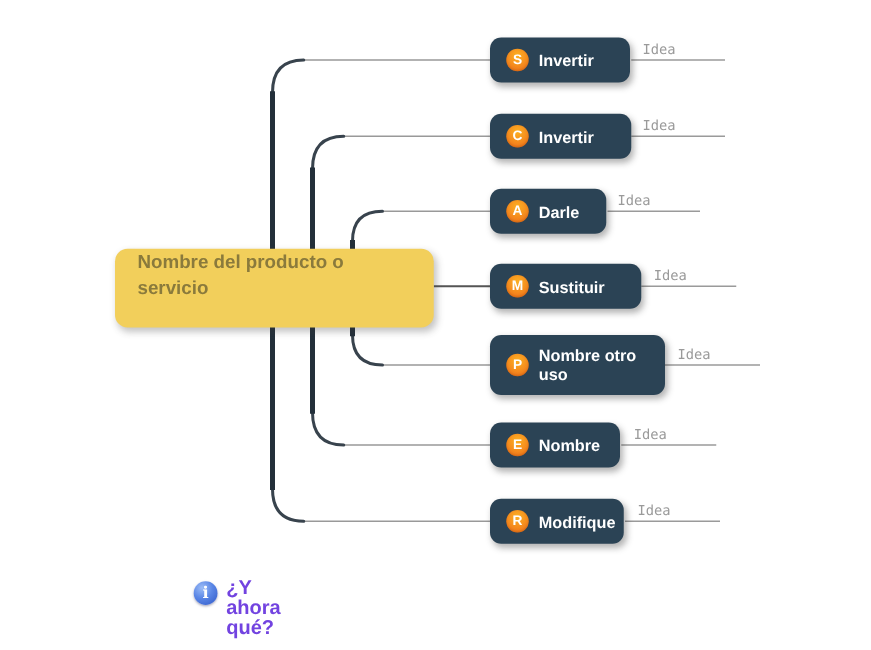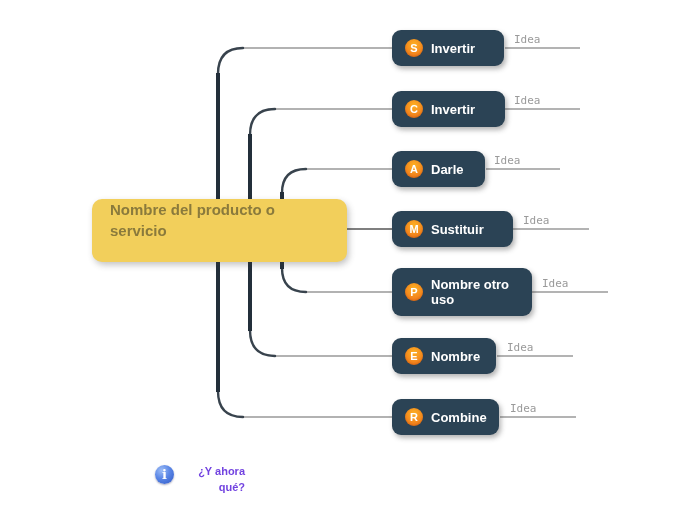--- a/index.html
+++ b/index.html
@@ -63,21 +63,21 @@
     flex:0 0 auto;margin-top:2px;width:19px;height:19px;border-radius:50%;
     background:radial-gradient(circle at 35% 28%, #9dbdf6 0%, #5a86e6 45%, #2e57c6 100%);
     display:flex;align-items:center;justify-content:center;
     box-shadow:0 1px 2px rgba(0,0,60,0.35);
   }
   .info-i{
     font-family:"DejaVu Serif",serif;font-weight:bold;font-size:13px;
     color:#ffffff;line-height:1;
   }
   .footer-label{
-    width:64px;color:#7243e0;font-size:11px;font-weight:bold;line-height:16px;text-align:right;
+    width:64px;color:#7243e0;font-size:16px;font-weight:bold;line-height:16px;
   }
 </style>
 </head>
 <body>
 
 <div class="canvas">
 
   <svg class="wires" width="697" height="520" viewBox="0 0 697 520">
 
     <g stroke="#999999" stroke-width="1.3" fill="none">
@@ -140,21 +140,21 @@
   <div class="node n5">
     <span class="badge">P</span>
     <span class="nlabel">Nombre otro uso</span>
   </div>
   <div class="node n6">
     <span class="badge">E</span>
     <span class="nlabel">Nombre</span>
   </div>
   <div class="node n7">
     <span class="badge">R</span>
-    <span class="nlabel">Combine</span>
+    <span class="nlabel">Modifique</span>
   </div>
 
   <div class="idea i1">Idea</div>
   <div class="idea i2">Idea</div>
   <div class="idea i3">Idea</div>
   <div class="idea i4">Idea</div>
   <div class="idea i5">Idea</div>
   <div class="idea i6">Idea</div>
   <div class="idea i7">Idea</div>
 

